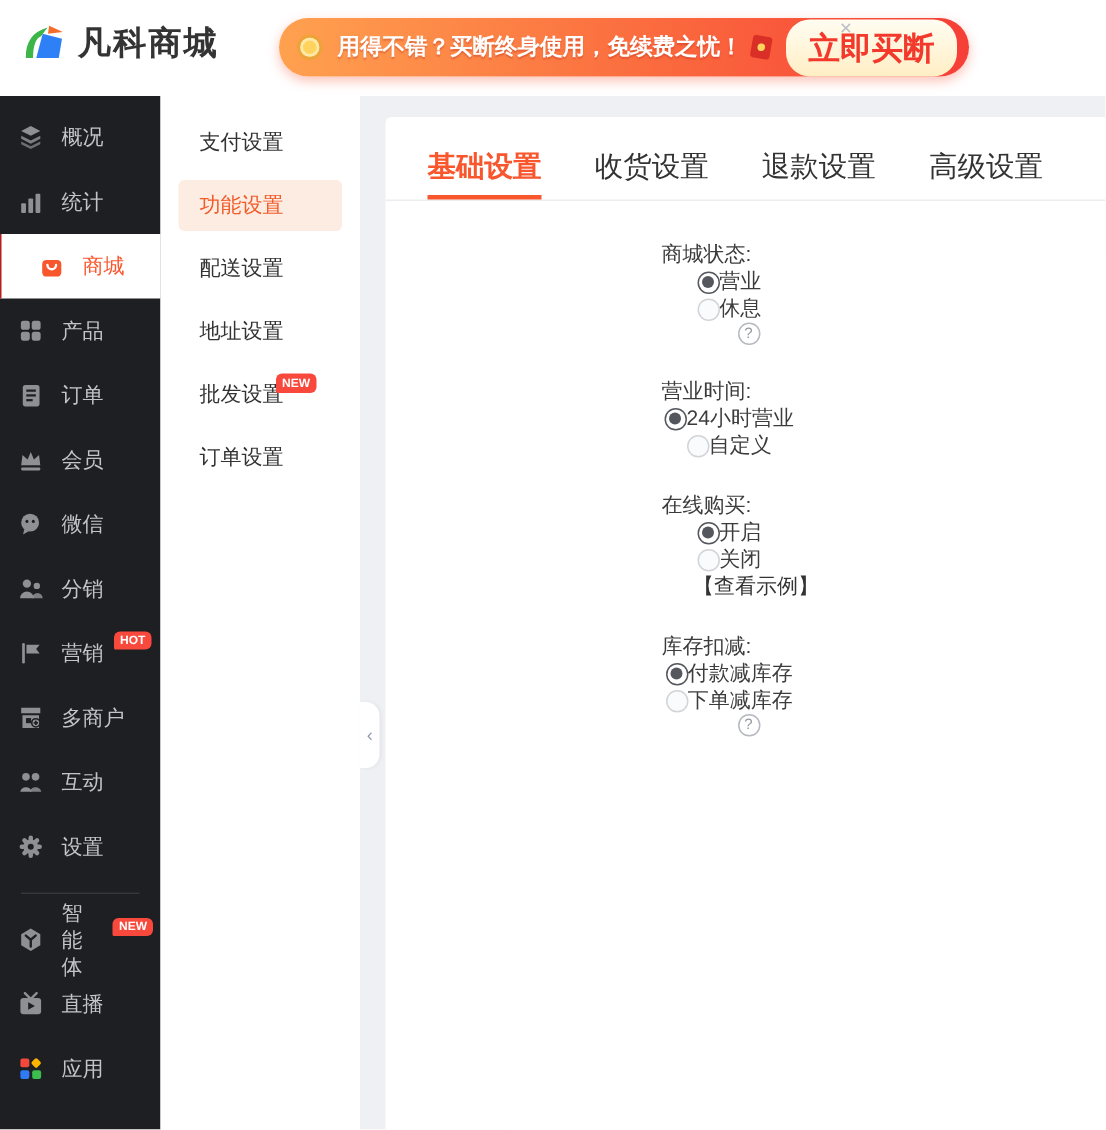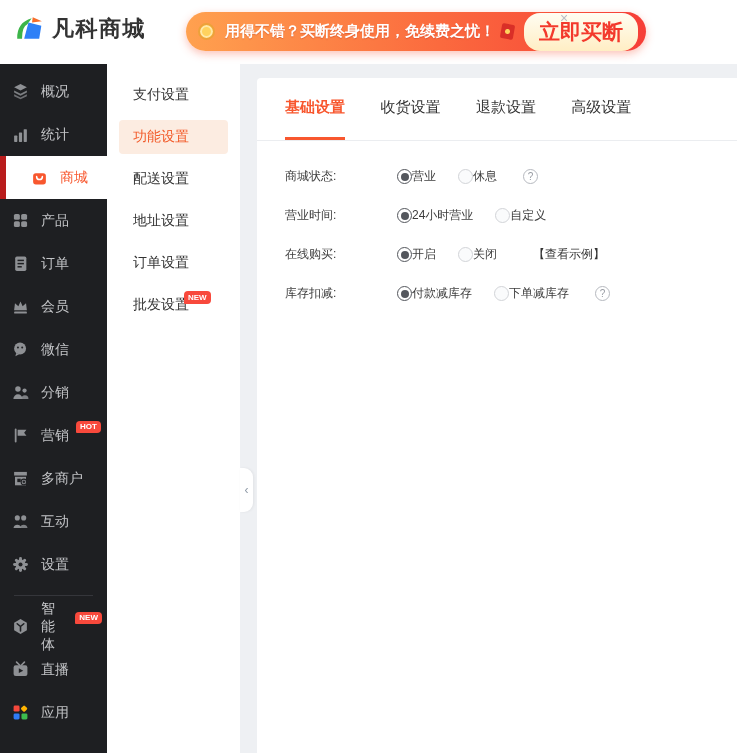--- a/index.html
+++ b/index.html
@@ -26,45 +26,45 @@
   .promo-cta { background:linear-gradient(#fffdf2,#ffeec4); color:#f3392c; font-size:21px; font-weight:700;
     padding:5px 15px; border-radius:16px; border:none; cursor:pointer; white-space:nowrap; }
   .promo-close { position:absolute; left:556px; top:10px; color:#b9bdc4; font-size:14px;
     width:16px; height:16px; line-height:16px; text-align:center; cursor:pointer; }
 
   
   .sidebar { position:absolute; left:0; top:64px; width:107px; height:689px; background:#1e1f22; padding-top:6px; }
   .nav-item { position:relative; display:flex; align-items:center; height:43px; padding-left:12px; gap:12px;
     color:#c3c4c7; font-size:14px; cursor:pointer; }
   .nav-item .icn { width:17px; height:17px; flex:0 0 auto; display:block; }
-  .nav-item.active { background:#fff; color:#f8572e; border-left:6px solid #b91c1c; padding-left:25px; }
+  .nav-item.active { background:#fff; color:#f8572e; border-left:1px solid #b91c1c; padding-left:25px; }
   .nav-badge { position:relative; top:-9px; left:-5px; background:#f8493c; color:#fff; font-size:8px;
     font-weight:700; line-height:1; padding:2px 4px; border-radius:4px 4px 4px 1px; }
   .nav-divider { height:1px; background:#35363b; margin:9px 14px; }
 
   
   .submenu { position:absolute; left:107px; top:64px; width:133px; height:689px; background:#fff; padding-top:14px; }
   .sub-item { position:relative; margin:0 12px 8px 12px; padding:8px 0 8px 14px; font-size:14px; color:#333;
     border-radius:4px; cursor:pointer; }
   .sub-item.active { background:#fcece1; color:#f25b2a; }
 
   
   .content-bg { position:absolute; left:240px; top:64px; width:497px; height:689px; background:#eef0f3; }
   .collapse-handle { position:absolute; left:240px; top:468px; width:13px; height:44px; background:#fff;
     border-radius:0 9px 9px 0; cursor:pointer; display:flex; align-items:center; justify-content:center;
     box-shadow:1px 0 3px rgba(0,0,0,.06); }
   .collapse-handle::before { content:"‹"; color:#8e99a6; font-size:12px; line-height:1; }
 
   .card { position:absolute; left:257px; top:78px; width:480px; height:675px; background:#fff; border-radius:4px 0 0 0; }
   .tabbar { padding:20px 28px 0 28px; border-bottom:1px solid #ebedf0; white-space:nowrap; }
-  .tab { display:inline-block; margin-right:31px; padding-bottom:20px; font-size:15px; color:#333; cursor:pointer; }
+  .tab { display:inline-block; margin-right:31px; padding-bottom:6px; font-size:19px; color:#333; cursor:pointer; }
   .tab.active { color:#f8572e; font-weight:700; border-bottom:3px solid #f8572e; }
 
   .form { padding:27px 28px; }
-  .form-row { display:flex; align-items:center; margin-bottom:22px; font-size:12px; color:#3c3c3c; }
+  .form-row { display:flex; align-items:center; margin-bottom:22px; font-size:14px; color:#3c3c3c;flex-direction:column; }
   .form-label { width:112px; flex:0 0 auto; color:#3c3c3c; }
   .opt { display:flex; align-items:center; margin-right:22px; cursor:pointer; }
   .radio { width:15px; height:15px; border-radius:50%; border:1px solid #d2d4d8; background:#fafbfc; position:relative; flex:0 0 auto; }
   .radio.checked { border:1.5px solid #54575d; background:#fff; }
   .radio.checked::after { content:""; position:absolute; inset:2.5px; border-radius:50%; background:#54575d; }
   .help { width:15px; height:15px; border-radius:50%; border:1px solid #b6b9bf; display:flex; align-items:center;
     justify-content:center; margin-left:4px; cursor:pointer; flex:0 0 auto; }
   .help::after { content:"?"; font-size:10px; color:#979ba2; }
   .extra-link { margin-left:14px; color:#333; cursor:pointer; white-space:nowrap; }
 
@@ -245,24 +245,24 @@
         </svg>
       <span>应用</span>
     </div>
   </div>
 
   <div class="submenu">
     <div class="sub-item">支付设置</div>
     <div class="sub-item active">功能设置</div>
     <div class="sub-item">配送设置</div>
     <div class="sub-item">地址设置</div>
-    <div class="sub-item">订单设置</div>
     <div class="sub-item">
       <span>批发设置</span><span class="nav-badge">NEW</span>
     </div>
+    <div class="sub-item">订单设置</div>
   </div>
 
   <div class="content-bg"></div>
   <div class="collapse-handle"></div>
 
   <div class="card">
     <div class="tabbar">
       <span class="tab active">基础设置</span>
       <span class="tab">收货设置</span>
       <span class="tab">退款设置</span>

